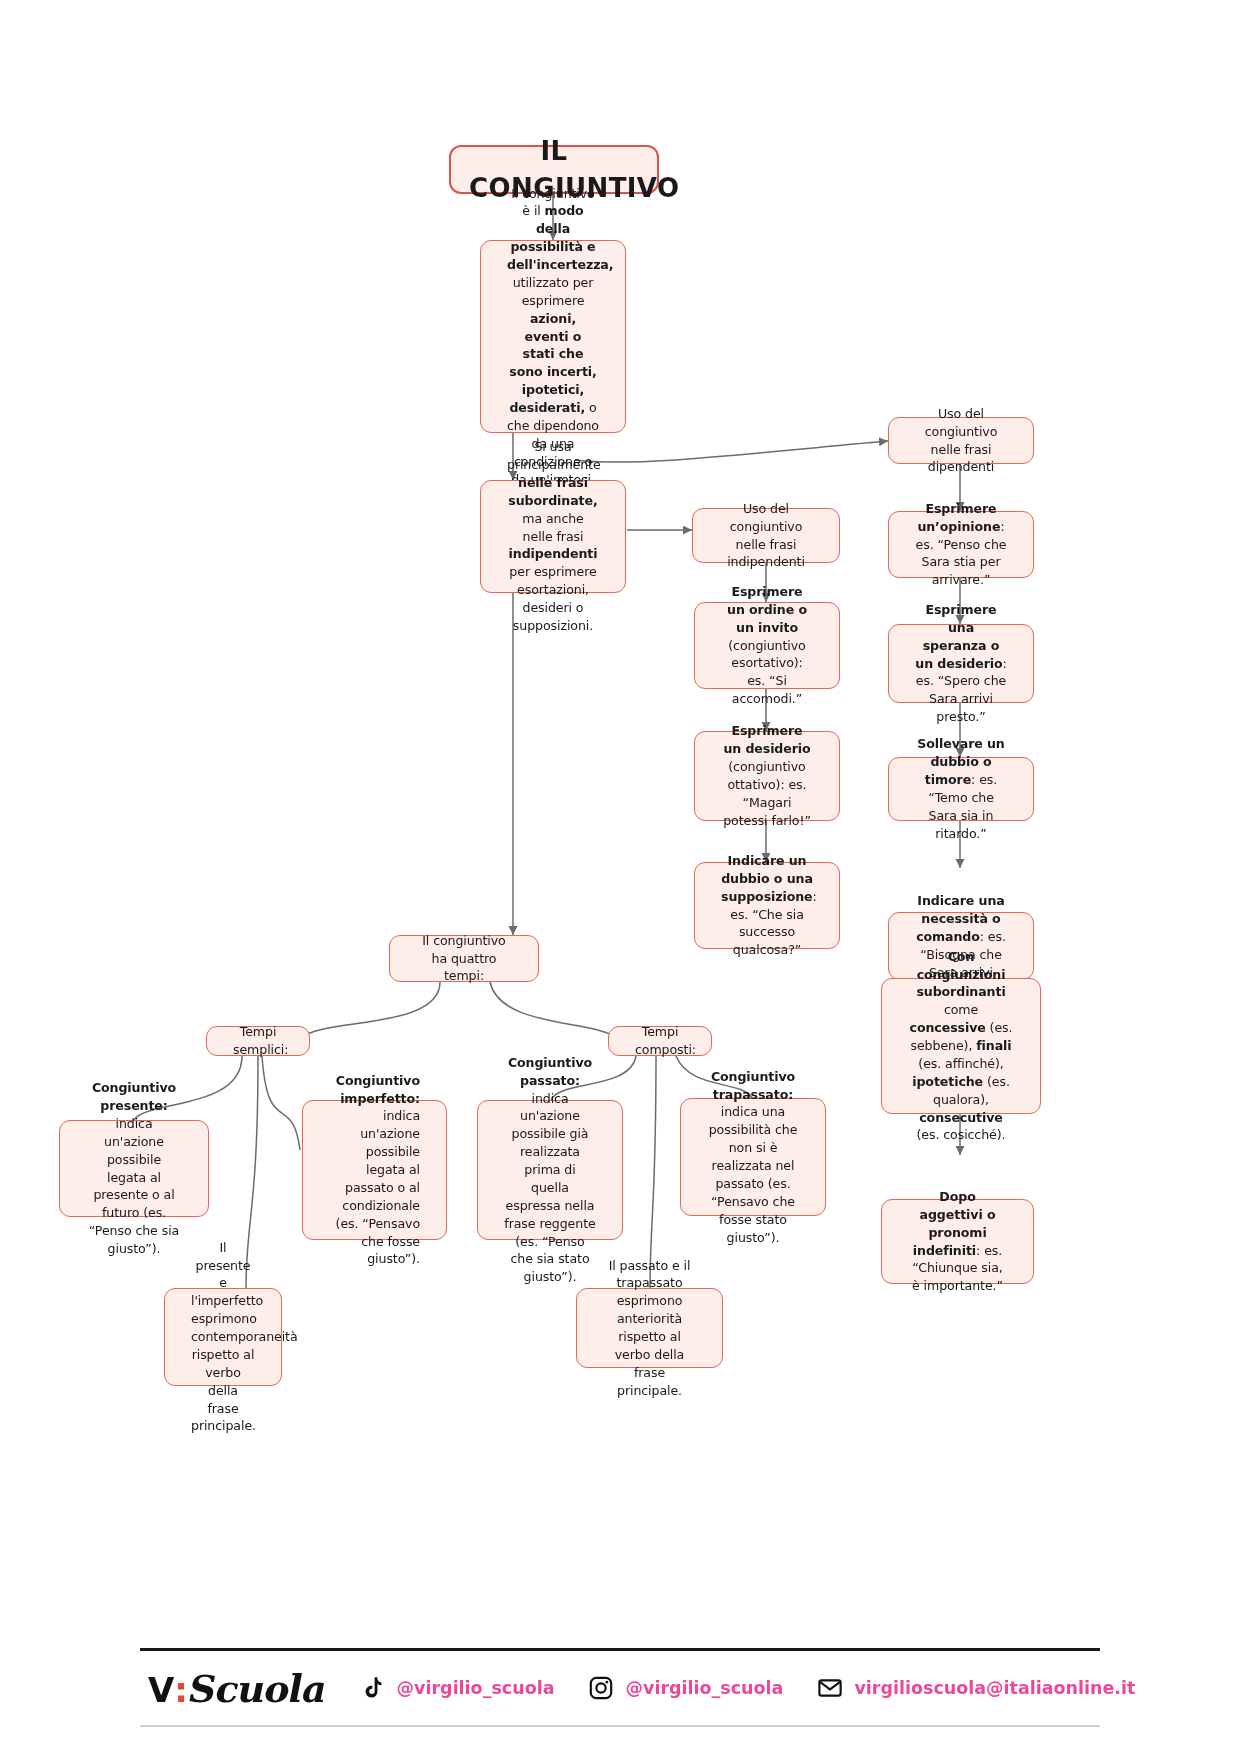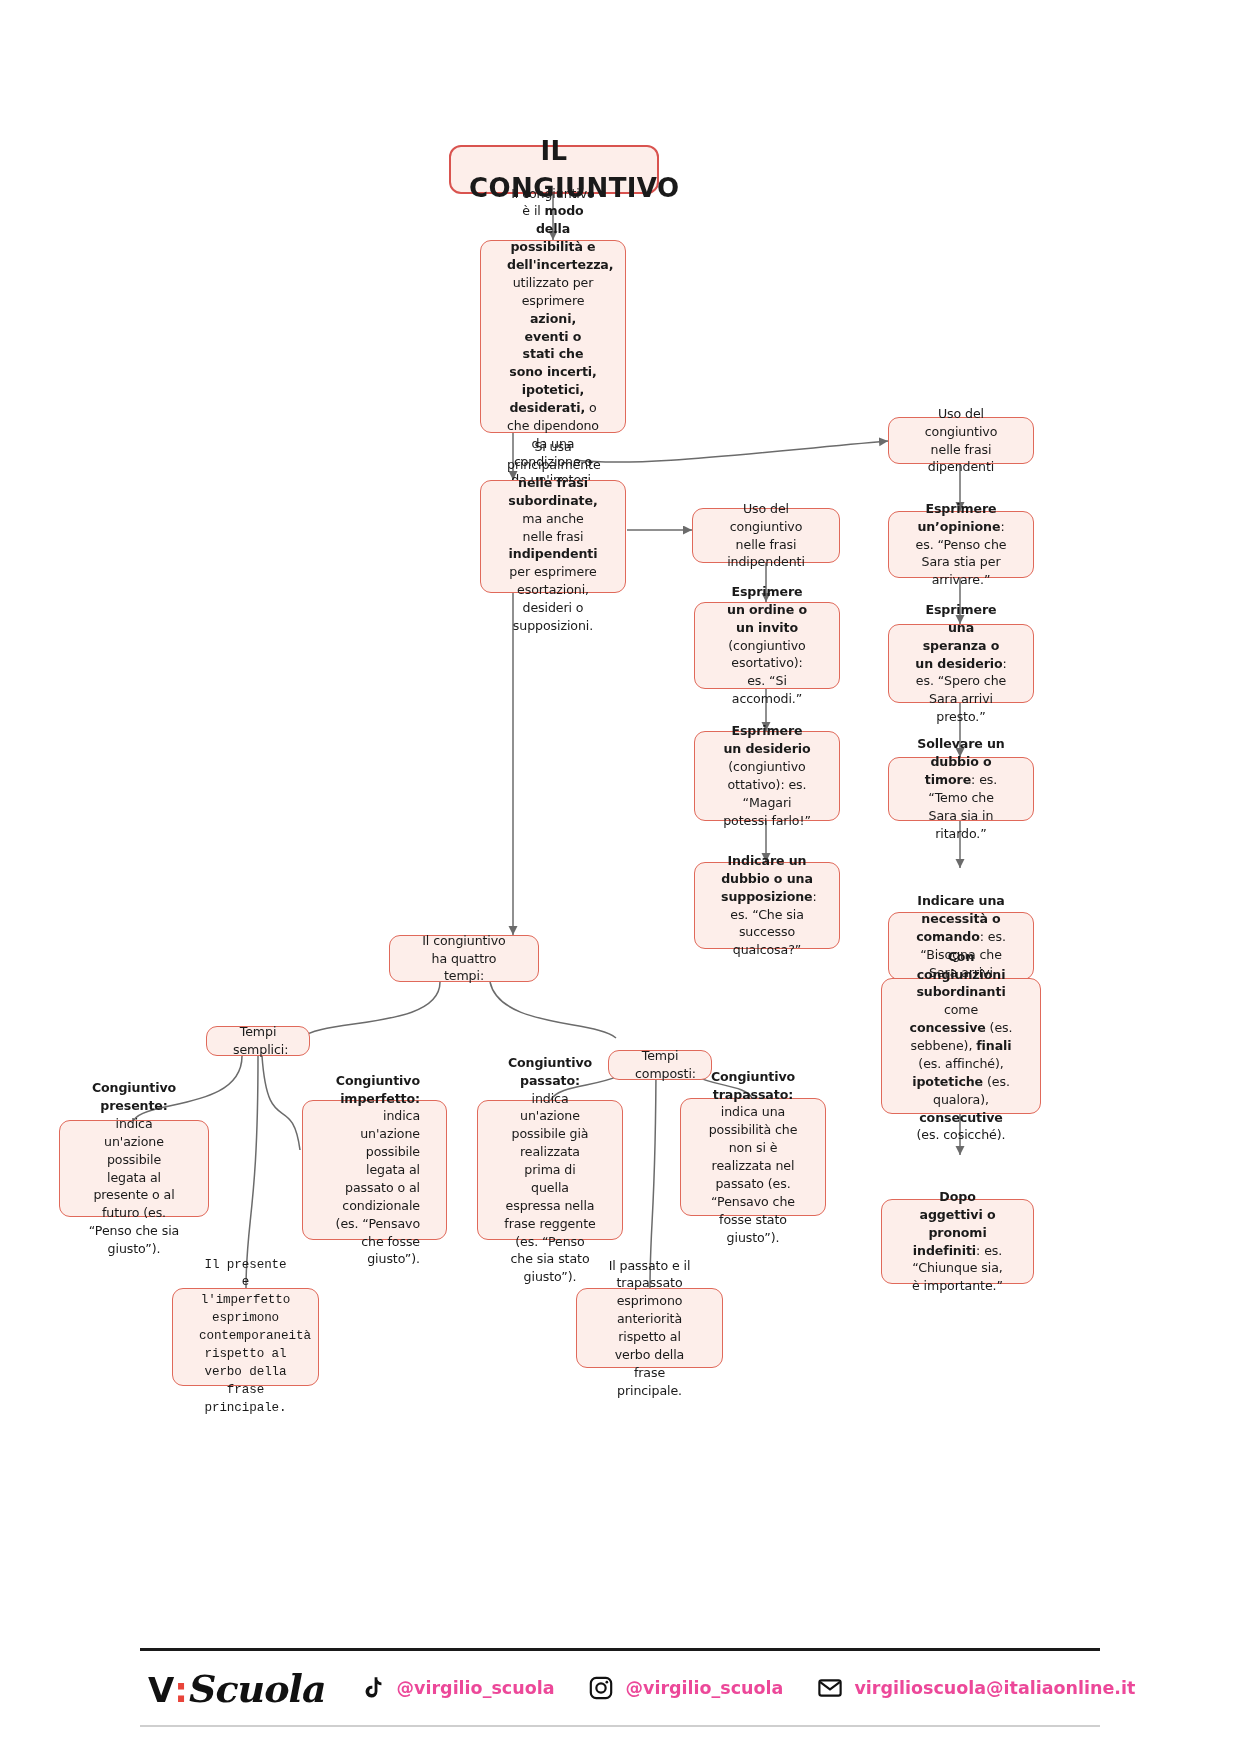--- a/index.html
+++ b/index.html
@@ -164,38 +164,38 @@
   <div class="node" style="left:881px;top:1155px;width:153px;height:85px;margin-top:44px;">
     <span class="tx"><b>Dopo aggettivi o pronomi indefiniti</b>: es. “Chiunque sia, è importante.”</span>
   </div>
 
   <div class="node" style="left:389px;top:935px;width:150px;height:47px;">
     <span class="tx">Il congiuntivo ha quattro tempi:</span>
   </div>
   <div class="node" style="left:206px;top:1026px;width:104px;height:30px;">
     <span class="tx">Tempi semplici:</span>
   </div>
-  <div class="node" style="left:608px;top:1026px;width:104px;height:30px;margin-top:24px;">
+  <div class="node" style="left:608px;top:1026px;width:104px;height:30px;">
     <span class="tx">Tempi composti:</span>
   </div>
 
   <div class="node" style="left:59px;top:1120px;width:150px;height:97px;">
     <span class="tx"><b>Congiuntivo presente:</b> indica un'azione possibile legata al presente o al futuro (es. “Penso che sia giusto”).</span>
   </div>
   <div class="node" style="left:302px;top:1100px;width:145px;height:140px;text-align:right;">
     <span class="tx"><b>Congiuntivo imperfetto:</b> indica un'azione possibile legata al passato o al condizionale (es. “Pensavo che fosse giusto”).</span>
   </div>
   <div class="node" style="left:477px;top:1100px;width:146px;height:140px;">
     <span class="tx"><b>Congiuntivo passato:</b> indica un'azione possibile già realizzata prima di quella espressa nella frase reggente (es. “Penso che sia stato giusto”).</span>
   </div>
   <div class="node" style="left:680px;top:1098px;width:146px;height:118px;">
     <span class="tx"><b>Congiuntivo trapassato:</b> indica una possibilità che non si è realizzata nel passato (es. “Pensavo che fosse stato giusto”).</span>
   </div>
 
-  <div class="node" style="left:172px;top:1288px;width:147px;height:98px;font-family:Liberation Mono, monospace;">
+  <div class="node" style="left:164px;top:1288px;width:118px;height:98px;">
     <span class="tx">Il presente e l'imperfetto esprimono contemporaneità rispetto al verbo della frase principale.</span>
   </div>
   <div class="node" style="left:576px;top:1288px;width:147px;height:80px;">
     <span class="tx">Il passato e il trapassato esprimono anteriorità rispetto al verbo della frase principale.</span>
   </div>
 
   <div class="footer">
     <div class="rule"></div>
     <div class="footrow">
 

